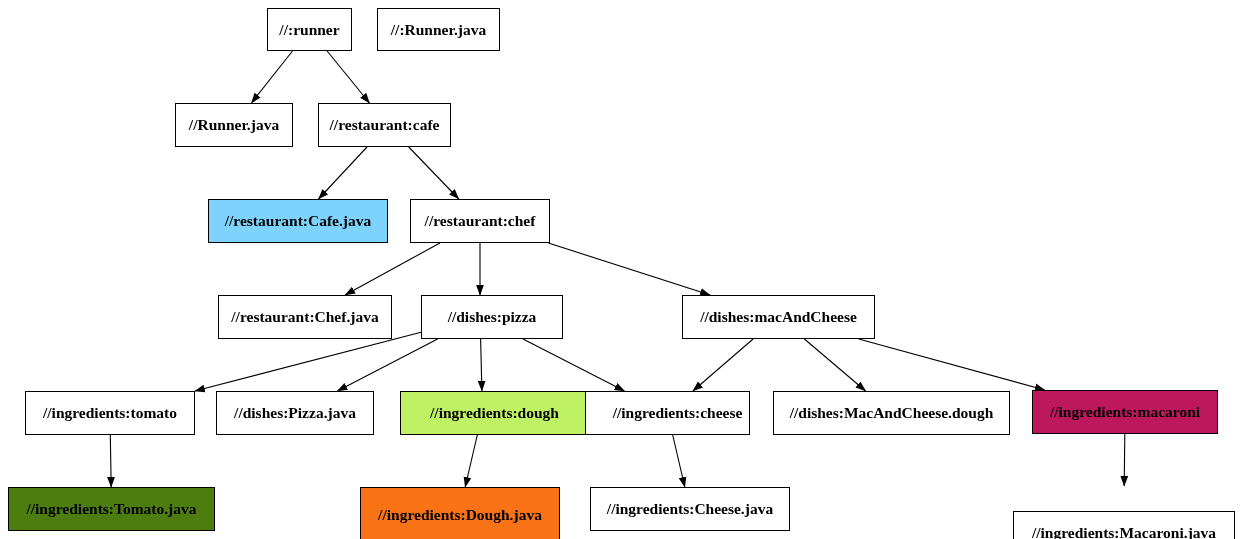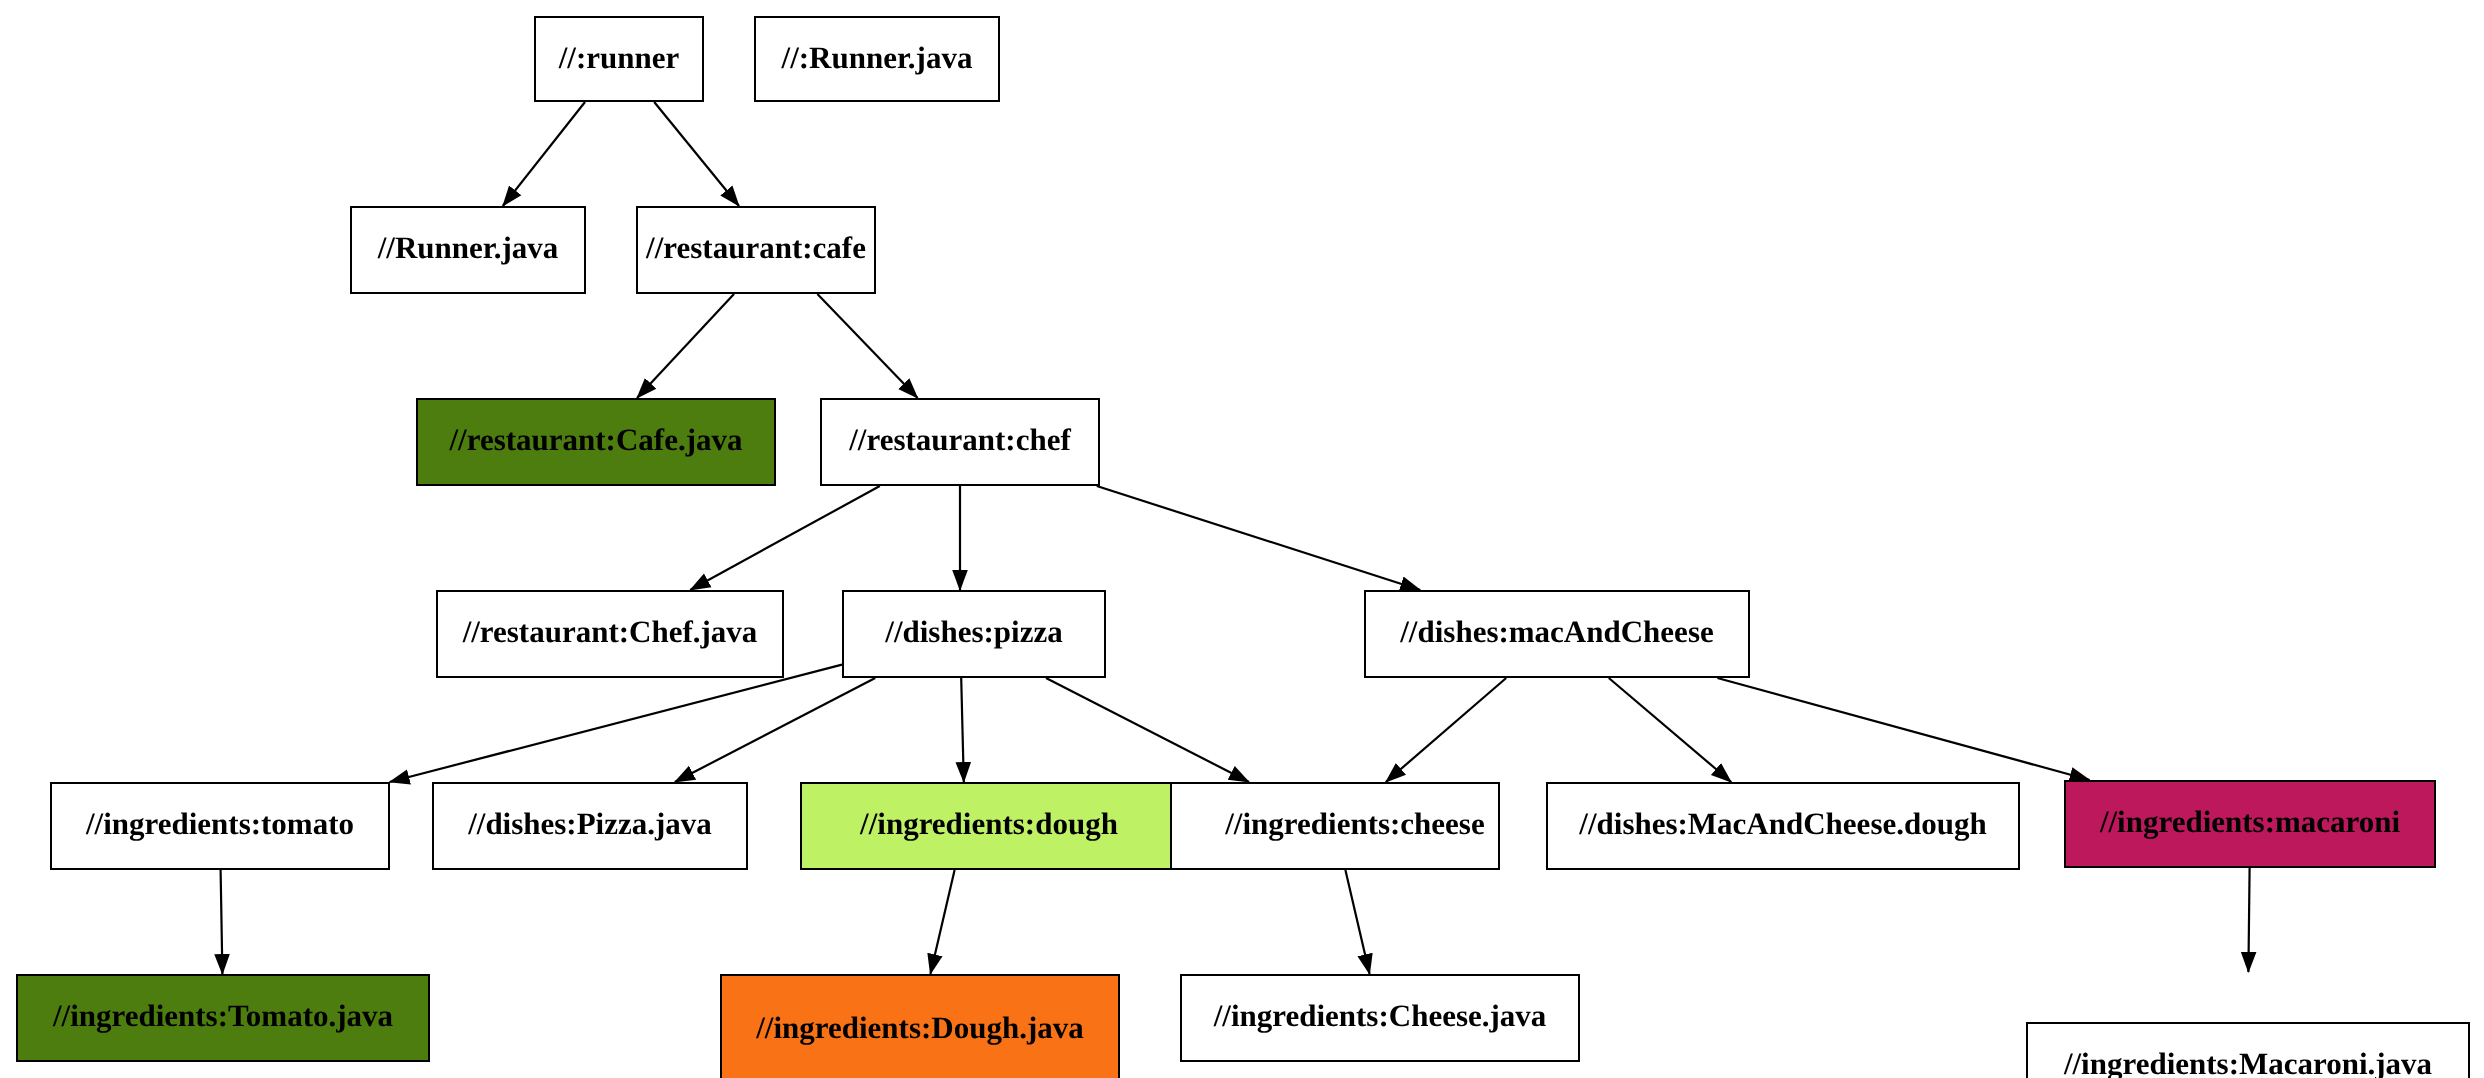--- a/index.html
+++ b/index.html
@@ -78,25 +78,25 @@
         <line x1="110.3" y1="435.0" x2="111.2" y2="487.0" class="edge-line" stroke="#000000" marker-end="url(#arrowhead)"></line>
         <line x1="477.3" y1="435.0" x2="465.2" y2="487.0" class="edge-line" stroke="#000000" marker-end="url(#arrowhead)"></line>
         <line x1="672.7" y1="435.0" x2="684.8" y2="487.0" class="edge-line" stroke="#000000" marker-end="url(#arrowhead)"></line>
         <line x1="1124.8" y1="434.0" x2="1124.2" y2="486.0" class="edge-line" stroke="#000000" marker-end="url(#arrowhead)"></line>
       </g>
   </svg>
   <div class="node-layer" id="node-layer">
       <div class="graph-node" style="left: 267px; top: 8px; width: 85px; height: 43px; background: rgb(255, 255, 255); border-color: rgb(0, 0, 0); color: rgb(0, 0, 0);">//:runner</div>
       <div class="graph-node" style="left: 377px; top: 8px; width: 123px; height: 43px; background: rgb(255, 255, 255); border-color: rgb(0, 0, 0); color: rgb(0, 0, 0);">//:Runner.java</div>
       <div class="graph-node" style="left: 175px; top: 103px; width: 118px; height: 44px; background: rgb(255, 255, 255); border-color: rgb(0, 0, 0); color: rgb(0, 0, 0);">//Runner.java</div>
-      <div class="graph-node" style="left: 318px; top: 103px; width: 120px; height: 44px; background: rgb(255, 255, 255); border-color: rgb(0, 0, 0); color: rgb(0, 0, 0);">//restaurant:cafe</div>
-      <div class="graph-node" style="left: 208px; top: 199px; width: 180px; height: 44px; background: #4d7c0f; border-color: rgb(0, 0, 0); color: rgb(0, 0, 0);">//restaurant:Cafe.java</div>
+      <div class="graph-node" style="left: 318px; top: 103px; width: 133px; height: 44px; background: rgb(255, 255, 255); border-color: rgb(0, 0, 0); color: rgb(0, 0, 0);">//restaurant:cafe</div>
+      <div class="graph-node" style="left: 208px; top: 199px; width: 180px; height: 44px; background: #7dd3fc; border-color: rgb(0, 0, 0); color: rgb(0, 0, 0);">//restaurant:Cafe.java</div>
       <div class="graph-node" style="left: 410px; top: 199px; width: 140px; height: 44px; background: rgb(255, 255, 255); border-color: rgb(0, 0, 0); color: rgb(0, 0, 0);">//restaurant:chef</div>
       <div class="graph-node" style="left: 218px; top: 295px; width: 174px; height: 44px; background: rgb(255, 255, 255); border-color: rgb(0, 0, 0); color: rgb(0, 0, 0);">//restaurant:Chef.java</div>
-      <div class="graph-node" style="left: 421px; top: 295px; width: 132px; height: 44px; background: rgb(255, 255, 255); border-color: rgb(0, 0, 0); color: rgb(0, 0, 0);">//dishes:pizza</div>
+      <div class="graph-node" style="left: 421px; top: 295px; width: 142px; height: 44px; background: rgb(255, 255, 255); border-color: rgb(0, 0, 0); color: rgb(0, 0, 0);">//dishes:pizza</div>
       <div class="graph-node" style="left: 682px; top: 295px; width: 193px; height: 44px; background: rgb(255, 255, 255); border-color: rgb(0, 0, 0); color: rgb(0, 0, 0);">//dishes:macAndCheese</div>
       <div class="graph-node" style="left: 25px; top: 391px; width: 170px; height: 44px; background: rgb(255, 255, 255); border-color: rgb(0, 0, 0); color: rgb(0, 0, 0);">//ingredients:tomato</div>
       <div class="graph-node" style="left: 216px; top: 391px; width: 158px; height: 44px; background: rgb(255, 255, 255); border-color: rgb(0, 0, 0); color: rgb(0, 0, 0);">//dishes:Pizza.java</div>
       <div class="graph-node" style="left: 400px; top: 391px; width: 189px; height: 44px; background: #bef264; border-color: rgb(0, 0, 0); color: rgb(0, 0, 0);">//ingredients:dough</div>
       <div class="graph-node" style="left: 585px; top: 391px; width: 165px; height: 44px; background: rgb(255, 255, 255); border-color: rgb(0, 0, 0); color: rgb(0, 0, 0); padding-left: 20px;">//ingredients:cheese</div>
       <div class="graph-node" style="left: 773px; top: 391px; width: 237px; height: 44px; background: rgb(255, 255, 255); border-color: rgb(0, 0, 0); color: rgb(0, 0, 0);">//dishes:MacAndCheese.dough</div>
       <div class="graph-node" style="left: 1032px; top: 390px; width: 186px; height: 44px; background: #be185d; border-color: rgb(0, 0, 0); color: rgb(0, 0, 0);">//ingredients:macaroni</div>
       <div class="graph-node" style="left: 8px; top: 487px; width: 207px; height: 44px; background: #4d7c0f; border-color: rgb(0, 0, 0); color: rgb(0, 0, 0);">//ingredients:Tomato.java</div>
       <div class="graph-node" style="left: 360px; top: 487px; width: 200px; height: 56px; background: #f97316; border-color: rgb(0, 0, 0); color: rgb(0, 0, 0);">//ingredients:Dough.java</div>
       <div class="graph-node" style="left: 590px; top: 487px; width: 200px; height: 44px; background: rgb(255, 255, 255); border-color: rgb(0, 0, 0); color: rgb(0, 0, 0);">//ingredients:Cheese.java</div>

